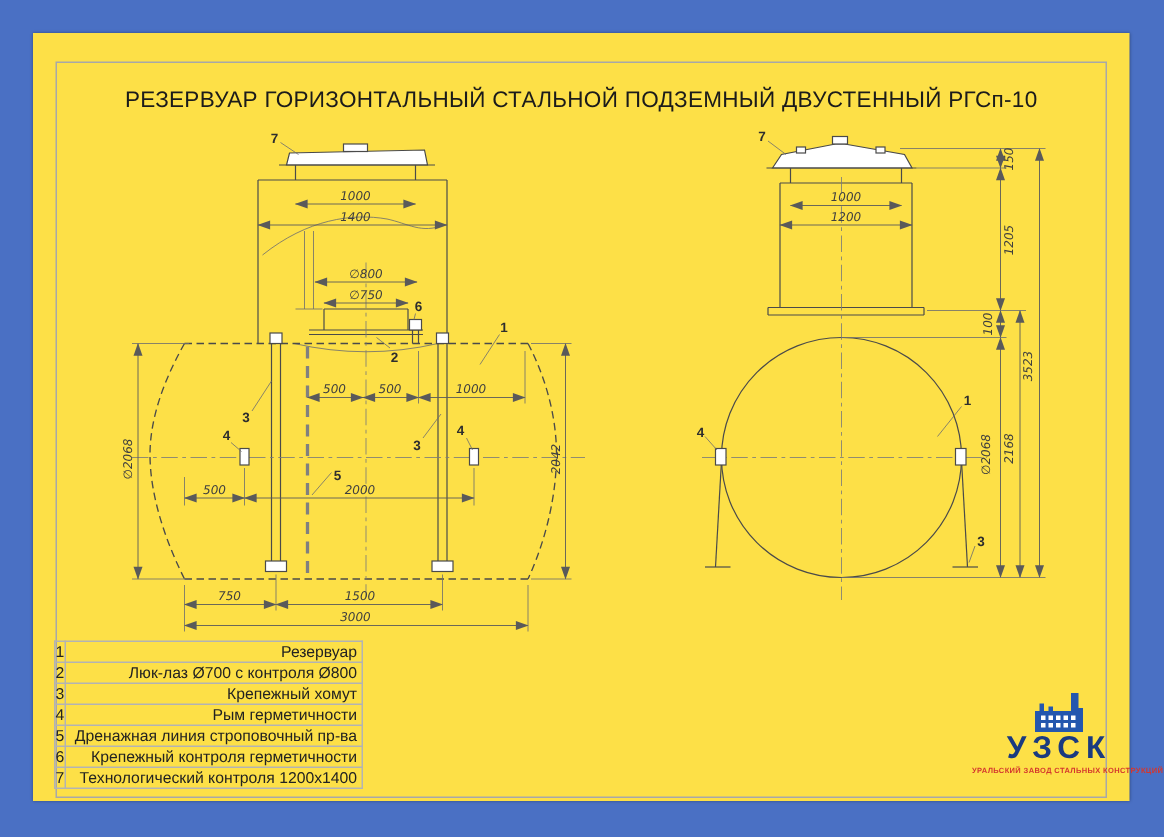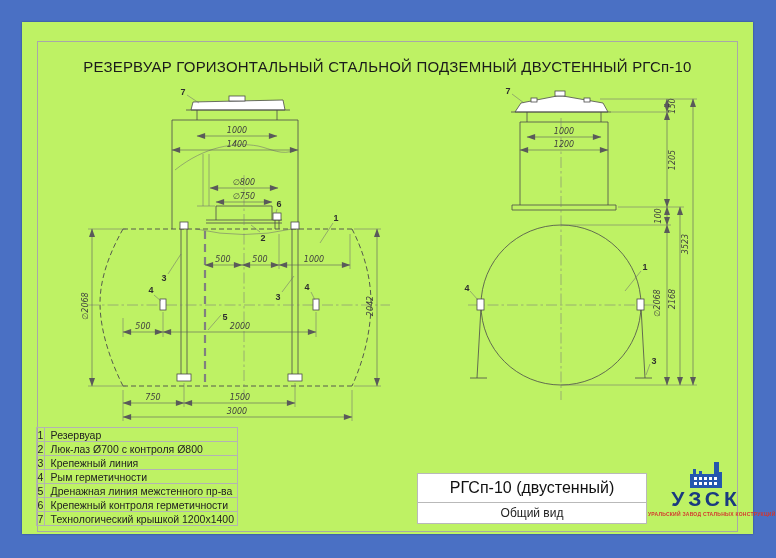--- a/index.html
+++ b/index.html
@@ -2,21 +2,21 @@
 <html><head>
 <meta charset="utf-8">
 <style>
   html,body{margin:0;padding:0;}
   body{
     width:776px;height:558px;overflow:hidden;position:relative;
     background:#4a70c4;font-family:"Liberation Sans",sans-serif;
   }
   .page{
     position:absolute;left:22px;top:22px;width:731px;height:512px;
-    background:#bef264;box-shadow:0 0 2px rgba(0,0,0,.35);
+    background:#fde047;box-shadow:0 0 2px rgba(0,0,0,.35);
   }
   .frame{
     position:absolute;left:15px;top:19px;width:699px;height:489px;
     border:1px solid #a8a8a8;
   }
   .main-title{
     position:absolute;left:0;top:36px;width:100%;text-align:center;
     font-size:15px;letter-spacing:.2px;color:#1b1b1b;font-weight:400;
   }
   svg.drawing{position:absolute;left:0;top:0;width:731px;height:512px;}
@@ -31,21 +31,21 @@
   .wh{fill:#ffffff;stroke:#4a4a4a;stroke-width:.8;}
   text.dimt{font:italic 8px "DejaVu Sans",sans-serif;fill:#3f3f3f;text-anchor:middle;}
   text.co{font:600 9px "Liberation Sans",sans-serif;fill:#2e2e2e;text-anchor:middle;}
 
   
   table.parts{
     position:absolute;left:14px;top:405px;width:202px;border-collapse:collapse;
     font-size:10.5px;color:#222;
   }
   table.parts td{
-    border:1px solid #b3b3b3;height:13px;padding:0 3px 0 6px;white-space:nowrap;
+    border:1px solid #b3b3b3;height:13px;padding:0 3px 0 6px;white-space:nowrap;text-align:right;
   }
   table.parts td.num{width:20px;text-align:center;padding:0;}
 
   
   .tblock{
     position:absolute;left:395px;top:451px;width:228px;
     border:1px solid #b9b9b9;background:#fff;
   }
   .tblock .model{
     height:28px;line-height:28px;text-align:center;font-size:16px;color:#111;
@@ -298,45 +298,41 @@
       <tr>
         <td class="num">1</td>
         <td>Резервуар</td>
       </tr>
       <tr>
         <td class="num">2</td>
         <td>Люк-лаз Ø700 с контроля Ø800</td>
       </tr>
       <tr>
         <td class="num">3</td>
-        <td>Крепежный линия</td>
+        <td>Крепежный хомут</td>
       </tr>
       <tr>
         <td class="num">4</td>
         <td>Рым герметичности</td>
       </tr>
       <tr>
         <td class="num">5</td>
-        <td>Дренажная линия межстенного пр-ва</td>
+        <td>Дренажная линия строповочный пр-ва</td>
       </tr>
       <tr>
         <td class="num">6</td>
         <td>Крепежный контроля герметичности</td>
       </tr>
       <tr>
         <td class="num">7</td>
-        <td>Технологический крышкой 1200х1400</td>
+        <td>Технологический контроля 1200х1400</td>
       </tr>
     </tbody>
   </table>
 
-  <div class="tblock">
-    <div class="model">РГСп-10 (двустенный)</div>
-    <div class="view">Общий вид</div>
-  </div>
 
   <div class="logo">
     <svg class="icon" viewBox="0 0 32 26">
       <path fill="#2457ae" d="M24,0 h5 v10 h3 v16 H0 V12 h3 V7 h3 v5 h3 V9 h3 v3 h12 Z"></path>
       <g fill="#ffffff">
         <rect x="4" y="15" width="3" height="3"></rect>
           <rect x="9" y="15" width="3" height="3"></rect>
         <rect x="14" y="15" width="3" height="3"></rect>
           <rect x="19" y="15" width="3" height="3"></rect>
         <rect x="24" y="15" width="3" height="3"></rect>

